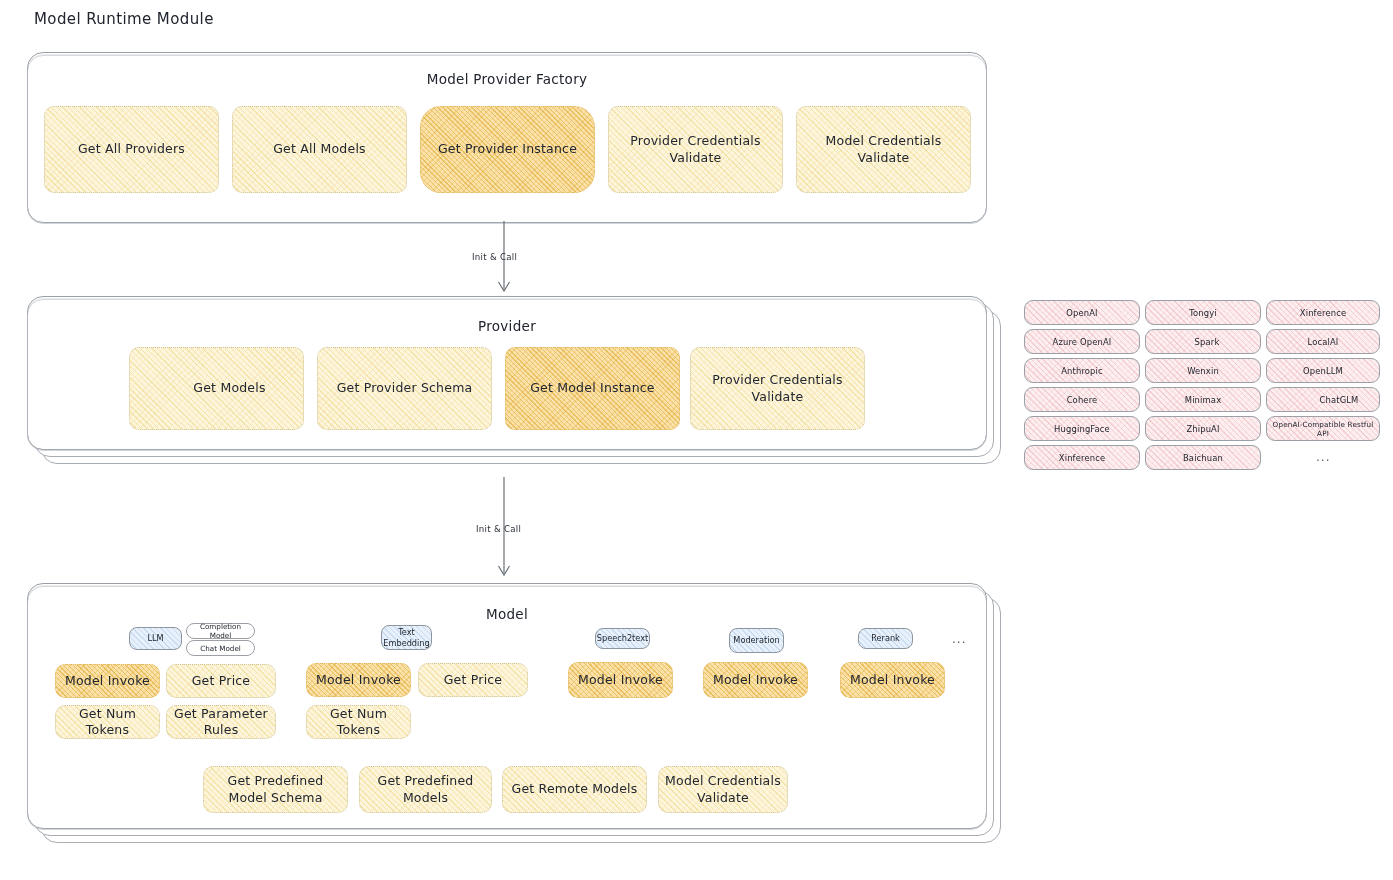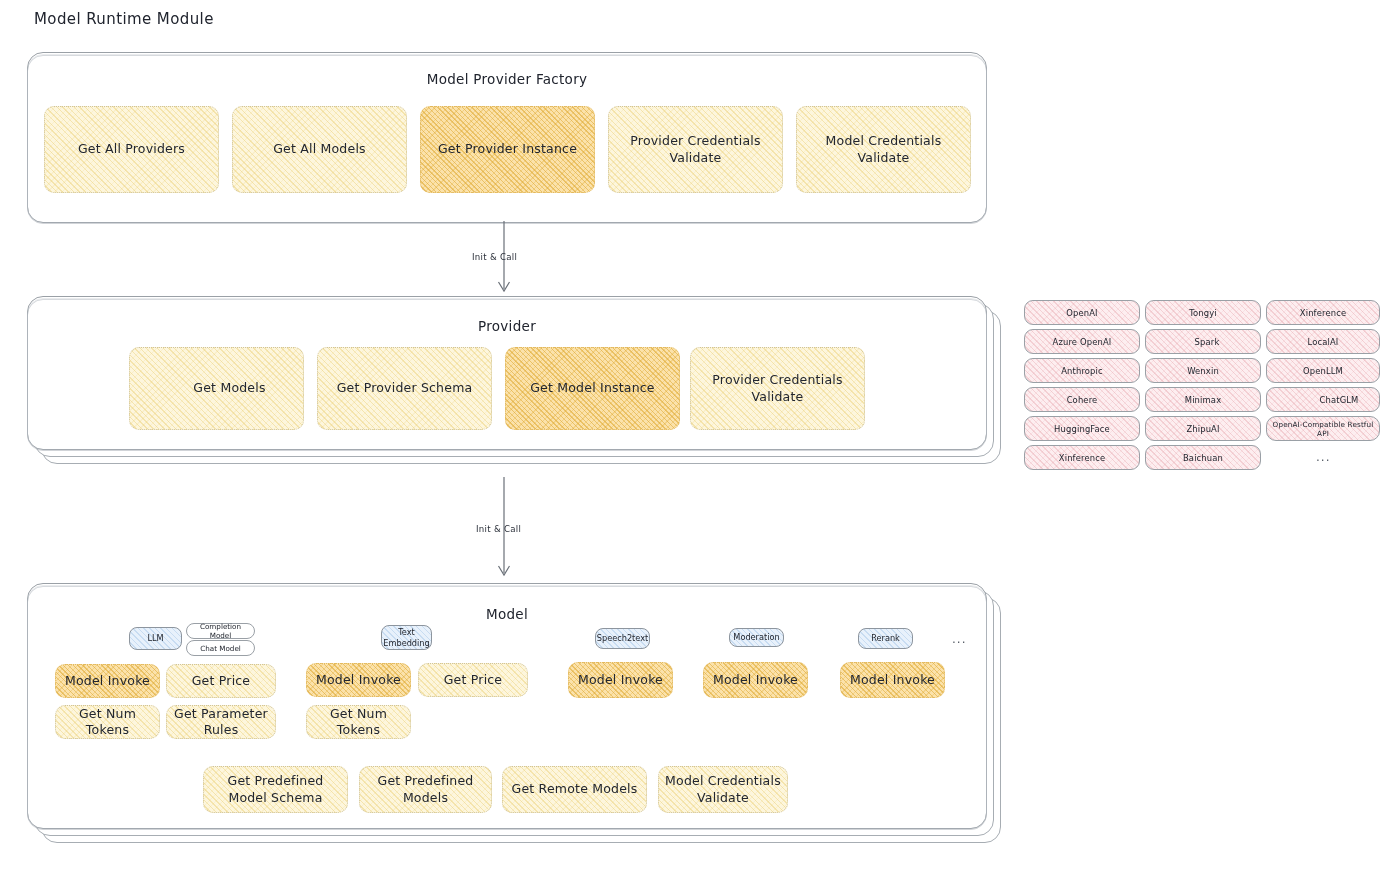--- a/index.html
+++ b/index.html
@@ -121,21 +121,21 @@
 
 <div class="canvas">
 
   <div class="page-title">Model Runtime Module</div>
 
   <div class="card sketch" style="left:27px;top:52px;width:958px;height:169px;">
     <div class="card-title" style="top:18px;">Model Provider Factory</div>
   </div>
   <div class="chip" style="left:44px;top:106px;width:175px;height:87px;">Get All Providers</div>
   <div class="chip" style="left:232px;top:106px;width:175px;height:87px;">Get All Models</div>
-  <div class="chip hl" style="left:420px;top:106px;width:175px;height:87px;">Get Provider Instance</div>
+  <div class="chip hl" style="left:420px;top:106px;width:175px;height:87px;border-radius:21px;">Get Provider Instance</div>
   <div class="chip" style="left:608px;top:106px;width:175px;height:87px;">Provider Credentials Validate</div>
   <div class="chip" style="left:796px;top:106px;width:175px;height:87px;">Model Credentials Validate</div>
 
   <svg class="arrow" style="left:493px;top:221px;width:22px;height:78px;" viewBox="0 0 22 78">
     <path d="M11 0 L11 68" stroke="#6a7078" stroke-width="1.2" fill="none"></path>
     <path d="M5.5 61 L11 70 L16.5 61" stroke="#6a7078" stroke-width="1.2" fill="none"></path>
   </svg>
   <div class="arrow-label" style="left:472px;top:252px;">Init &amp; Call</div>
 
   <div class="deck" style="left:27px;top:296px;width:1000px;height:180px;">
@@ -163,21 +163,21 @@
     <div class="pill" style="left:121px;top:29px;width:116px;height:25px;padding-left:12px;">Spark</div>
     <div class="pill" style="left:121px;top:58px;width:116px;height:25px;">Wenxin</div>
     <div class="pill" style="left:121px;top:87px;width:116px;height:25px;">Minimax</div>
     <div class="pill" style="left:121px;top:116px;width:116px;height:25px;">ZhipuAI</div>
     <div class="pill" style="left:121px;top:145px;width:116px;height:25px;">Baichuan</div>
 
     <div class="pill" style="left:242px;top:0px;width:114px;height:25px;">Xinference</div>
     <div class="pill" style="left:242px;top:29px;width:114px;height:25px;">LocalAI</div>
     <div class="pill" style="left:242px;top:58px;width:114px;height:25px;">OpenLLM</div>
     <div class="pill" style="left:242px;top:87px;width:114px;height:25px;padding-left:36px;">ChatGLM</div>
-    <div class="pill" style="left:242px;top:116px;width:114px;height:25px;font-size:7.2px;border-radius:10px;">OpenAI-Compatible Restful API</div>
+    <div class="pill" style="left:242px;top:116px;width:114px;height:25px;font-size:7.2px;">OpenAI-Compatible Restful API</div>
     <div class="ellipsis" style="left:292px;top:150px;">...</div>
   </div>
 
   <svg class="arrow" style="left:493px;top:477px;width:22px;height:106px;" viewBox="0 0 22 106">
     <path d="M11 0 L11 96" stroke="#6a7078" stroke-width="1.2" fill="none"></path>
     <path d="M5.5 89 L11 98 L16.5 89" stroke="#6a7078" stroke-width="1.2" fill="none"></path>
   </svg>
   <div class="arrow-label" style="left:476px;top:524px;">Init &amp; Call</div>
 
   <div class="deck" style="left:27px;top:583px;width:1000px;height:270px;">
@@ -197,21 +197,21 @@
   <div class="chip" style="left:166px;top:705px;width:110px;height:34px;">Get Parameter Rules</div>
 
   <div class="badge" style="left:381px;top:625px;width:51px;height:25px;">Text Embedding</div>
   <div class="chip hl" style="left:306px;top:663px;width:105px;height:34px;">Model Invoke</div>
   <div class="chip" style="left:418px;top:663px;width:110px;height:34px;">Get Price</div>
   <div class="chip" style="left:306px;top:705px;width:105px;height:34px;">Get Num Tokens</div>
 
   <div class="badge" style="left:595px;top:628px;width:55px;height:21px;">Speech2text</div>
   <div class="chip hl" style="left:568px;top:662px;width:105px;height:36px;">Model Invoke</div>
 
-  <div class="badge" style="left:729px;top:628px;width:55px;height:19px;">Moderation</div>
+  <div class="badge" style="left:729px;top:628px;width:55px;height:25px;">Moderation</div>
   <div class="chip hl" style="left:703px;top:662px;width:105px;height:36px;">Model Invoke</div>
 
   <div class="badge" style="left:858px;top:628px;width:55px;height:21px;">Rerank</div>
   <div class="chip hl" style="left:840px;top:662px;width:105px;height:36px;">Model Invoke</div>
 
   <div class="ellipsis" style="left:952px;top:632px;">...</div>
 
   <div class="chip" style="left:203px;top:766px;width:145px;height:47px;">Get Predefined Model Schema</div>
   <div class="chip" style="left:359px;top:766px;width:133px;height:47px;">Get Predefined Models</div>
   <div class="chip" style="left:502px;top:766px;width:145px;height:47px;">Get Remote Models</div>

